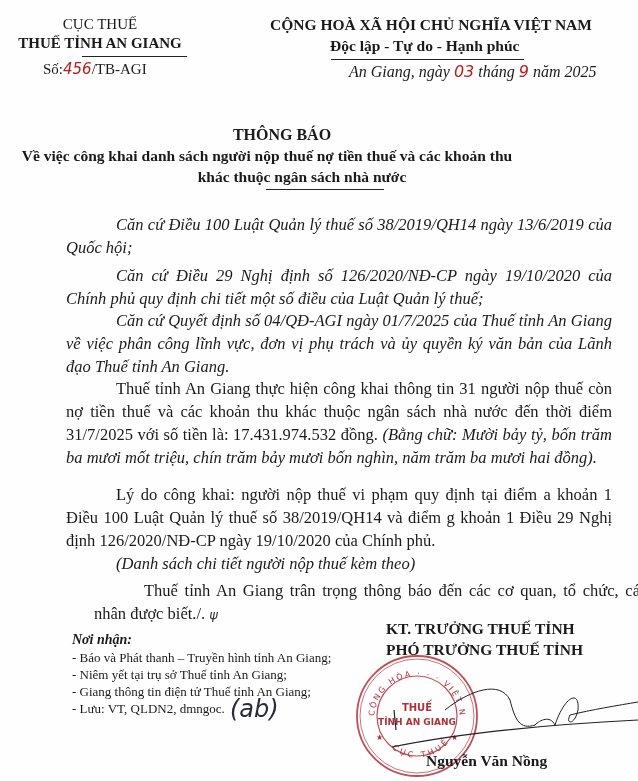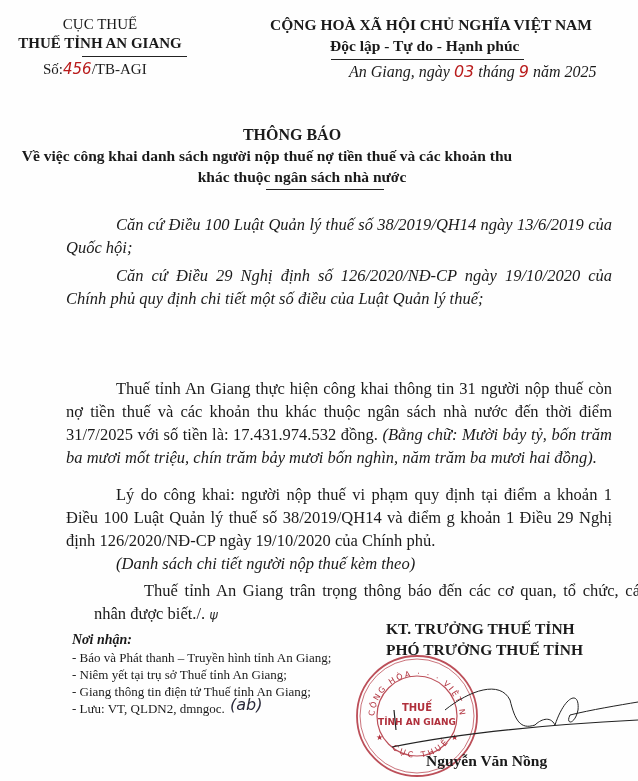--- a/index.html
+++ b/index.html
@@ -14,21 +14,21 @@
   .agency-name { top: 35px; font-size: 15px; font-weight: bold; }
   .agency-rule { position: absolute; top: 56px; left: 82px; width: 105px; height: 1px; background: #222; }
   .doc-number { top: 60px; font-size: 15px; left: 43px; width: auto; text-align: left; }
   .hand { font-family: "DejaVu Sans", sans-serif; font-style: italic; color: #b91c1c; font-weight: normal; }
   .nation { top: 16px; font-size: 15.5px; font-weight: bold; left: 270px; width: auto; }
   .motto { top: 37px; font-size: 15.5px; font-weight: bold; left: 330px; width: auto; }
   .motto-rule { position: absolute; top: 59px; left: 331px; width: 193px; height: 1px; background: #222; }
   .place-date { top: 62px; left: 321px; font-size: 16px; font-style: italic; margin-left: 28px; }
 
   
-  .title { top: 126px; left: 0; width: 564px; text-align: center; font-size: 16px; font-weight: bold; margin-left: 10px; }
+  .title { top: 126px; left: 0; width: 564px; text-align: center; font-size: 16px; font-weight: bold; }
   .subtitle1 { top: 147px; left: 0; width: 534px; text-align: center; font-size: 15.5px; font-weight: bold; }
   .subtitle2 { top: 168px; left: 0; width: 604px; text-align: center; font-size: 15.5px; font-weight: bold; }
   .title-rule { position: absolute; top: 189px; left: 266px; width: 118px; height: 1px; background: #222; }
 
   
   .para { position: absolute; left: 66px; width: 546px; font-size: 16.5px; line-height: 23px; text-align: justify; }
   .para .ind { display: inline-block; width: 50px; }
   .it { font-style: italic; }
   .p1 { top: 213px; }
   .p2 { top: 264px; }
@@ -36,21 +36,21 @@
   .p4 { top: 377px; }
   .p5 { top: 483px; }
   .p6 { top: 552px; }
   .p7 { top: 579px; margin-left: 28px; }
   .tick { font-family: "DejaVu Sans", sans-serif; font-style: italic; font-size: 13px; color: #333; }
 
   
   .recip-title { top: 632px; left: 72px; font-size: 14px; font-weight: bold; font-style: italic; }
   .recip-item { left: 72px; font-size: 13px; }
   .r0 { top: 650px; } .r1 { top: 667px; } .r2 { top: 684px; } .r3 { top: 701px; }
-  .hand-ab { top: 695px; left: 230px; font-size: 16px; font-family: "DejaVu Sans", sans-serif; font-style: italic; color: #2a2a3a; }
+  .hand-ab { top: 695px; left: 230px; font-size: 24px; font-family: "DejaVu Sans", sans-serif; font-style: italic; color: #2a2a3a; }
 
   
   .sig1 { top: 620px; left: 386px; font-size: 15.5px; font-weight: bold; }
   .sig2 { top: 641px; left: 386px; font-size: 15.5px; font-weight: bold; }
   .signer { top: 752px; left: 426px; font-size: 15.5px; font-weight: bold; }
 
   
   .stamp { position: absolute; left: 354px; top: 653px; width: 126px; height: 126px; }
   .signature { position: absolute; left: 390px; top: 680px; width: 250px; height: 80px; }
 </style>
@@ -73,20 +73,21 @@
     <span>An Giang, ngày </span><span class="hand">03</span><span> tháng </span><span class="hand">9</span><span> năm 2025</span>
   </div>
 
   <div class="abs title">THÔNG BÁO</div>
   <div class="abs subtitle1">Về việc công khai danh sách người nộp thuế nợ tiền thuế và các khoản thu</div>
   <div class="abs subtitle2">khác thuộc ngân sách nhà nước</div>
   <div class="title-rule"></div>
 
   <div class="para p1 it"><span class="ind"></span><span>Căn cứ Điều 100 Luật Quản lý thuế số 38/2019/QH14 ngày 13/6/2019 của Quốc hội;</span></div>
   <div class="para p2 it"><span class="ind"></span><span>Căn cứ Điều 29 Nghị định số 126/2020/NĐ-CP ngày 19/10/2020 của Chính phủ quy định chi tiết một số điều của Luật Quản lý thuế;</span></div>
+  <div class="para p3 it"><span class="ind"></span><span>Căn cứ Quyết định số 04/QĐ-AGI ngày 01/7/2025 của Thuế tỉnh An Giang về việc phân công lĩnh vực, đơn vị phụ trách và ủy quyền ký văn bản của Lãnh đạo Thuế tỉnh An Giang.</span></div>
   <div class="para p4"><span class="ind"></span><span>Thuế tỉnh An Giang thực hiện công khai thông tin 31 người nộp thuế còn nợ tiền thuế và các khoản thu khác thuộc ngân sách nhà nước đến thời điểm 31/7/2025 với số tiền là: 17.431.974.532 đồng.</span> <span class="it">(Bằng chữ: Mười bảy tỷ, bốn trăm ba mươi mốt triệu, chín trăm bảy mươi bốn nghìn, năm trăm ba mươi hai đồng).</span></div>
   <div class="para p5"><span class="ind"></span><span>Lý do công khai: người nộp thuế vi phạm quy định tại điểm a khoản 1 Điều 100 Luật Quản lý thuế số 38/2019/QH14 và điểm g khoản 1 Điều 29 Nghị định 126/2020/NĐ-CP ngày 19/10/2020 của Chính phủ.</span></div>
   <div class="para p6 it"><span class="ind"></span><span>(Danh sách chi tiết người nộp thuế kèm theo)</span></div>
   <div class="para p7"><span class="ind"></span><span>Thuế tỉnh An Giang trân trọng thông báo đến các cơ quan, tổ chức, cá nhân được biết./.</span> <span class="tick">ψ</span></div>
 
   <div class="abs recip-title">Nơi nhận:</div>
   <div class="abs recip-item r0">- Báo và Phát thanh – Truyền hình tỉnh An Giang;</div>
   <div class="abs recip-item r1">- Niêm yết tại trụ sở Thuế tỉnh An Giang;</div>
   <div class="abs recip-item r2">- Giang thông tin điện tử Thuế tỉnh An Giang;</div>
   <div class="abs recip-item r3">- Lưu: VT, QLDN2, dmngoc.</div>

